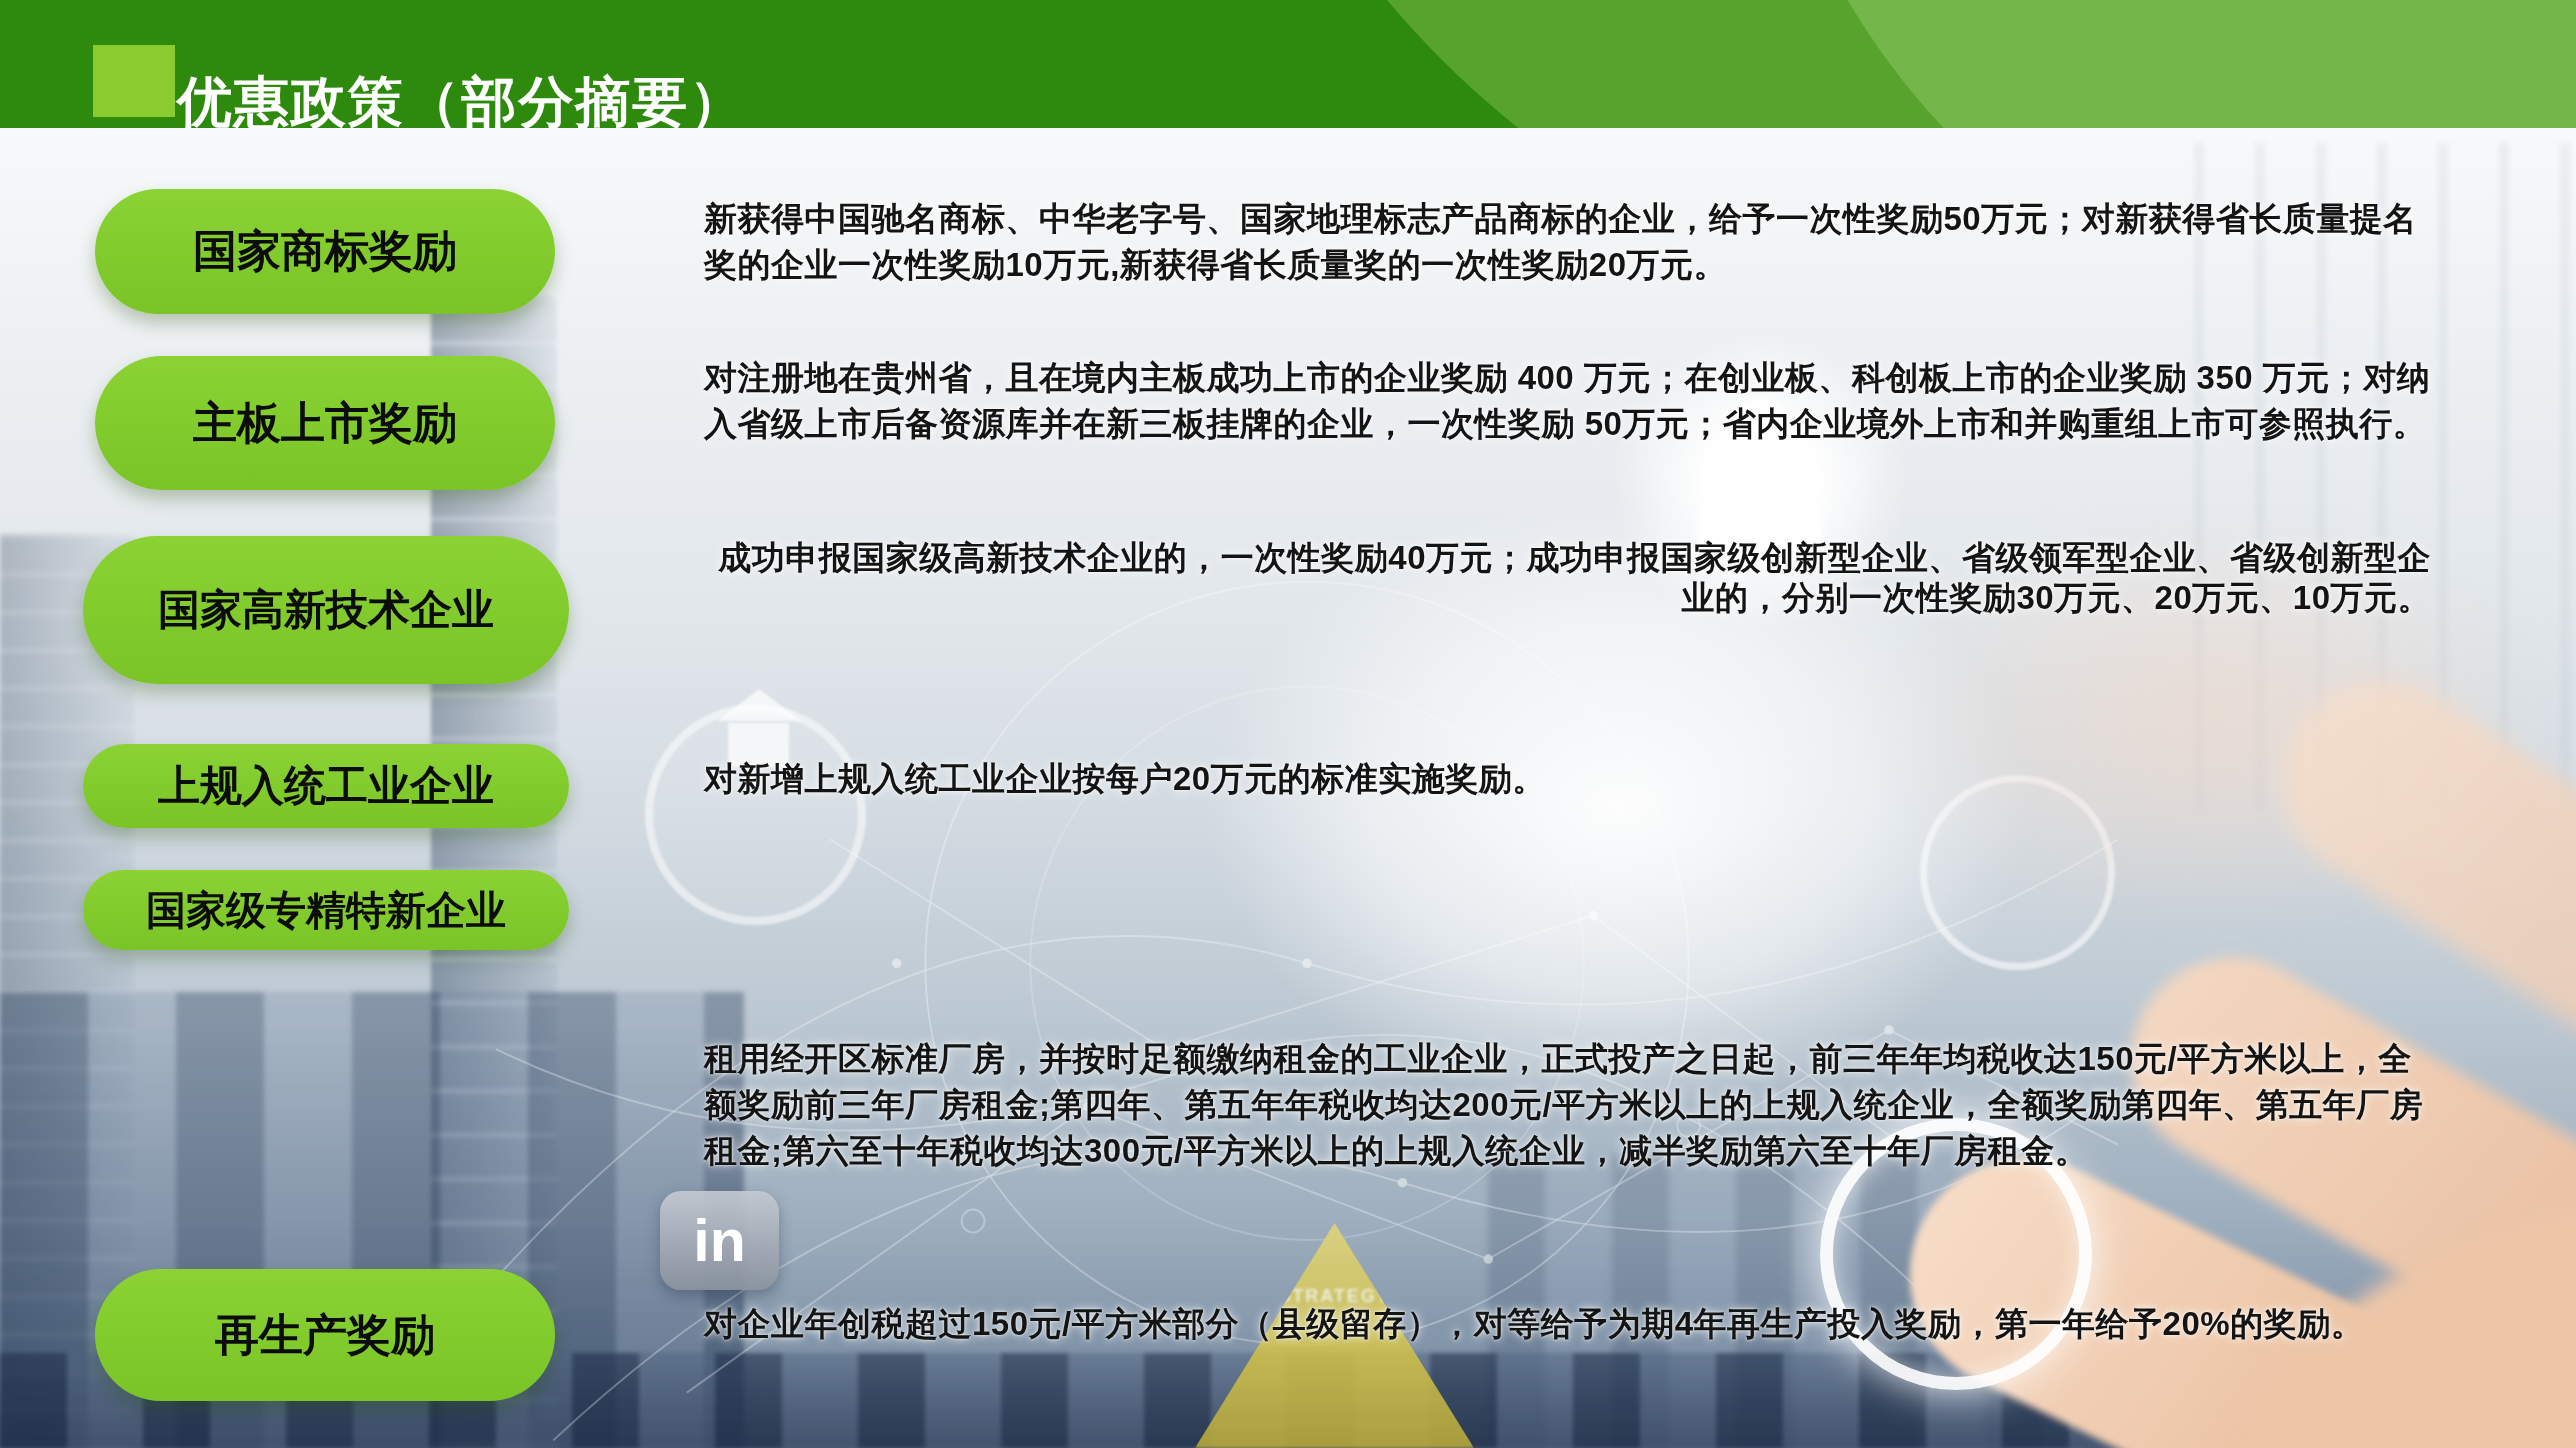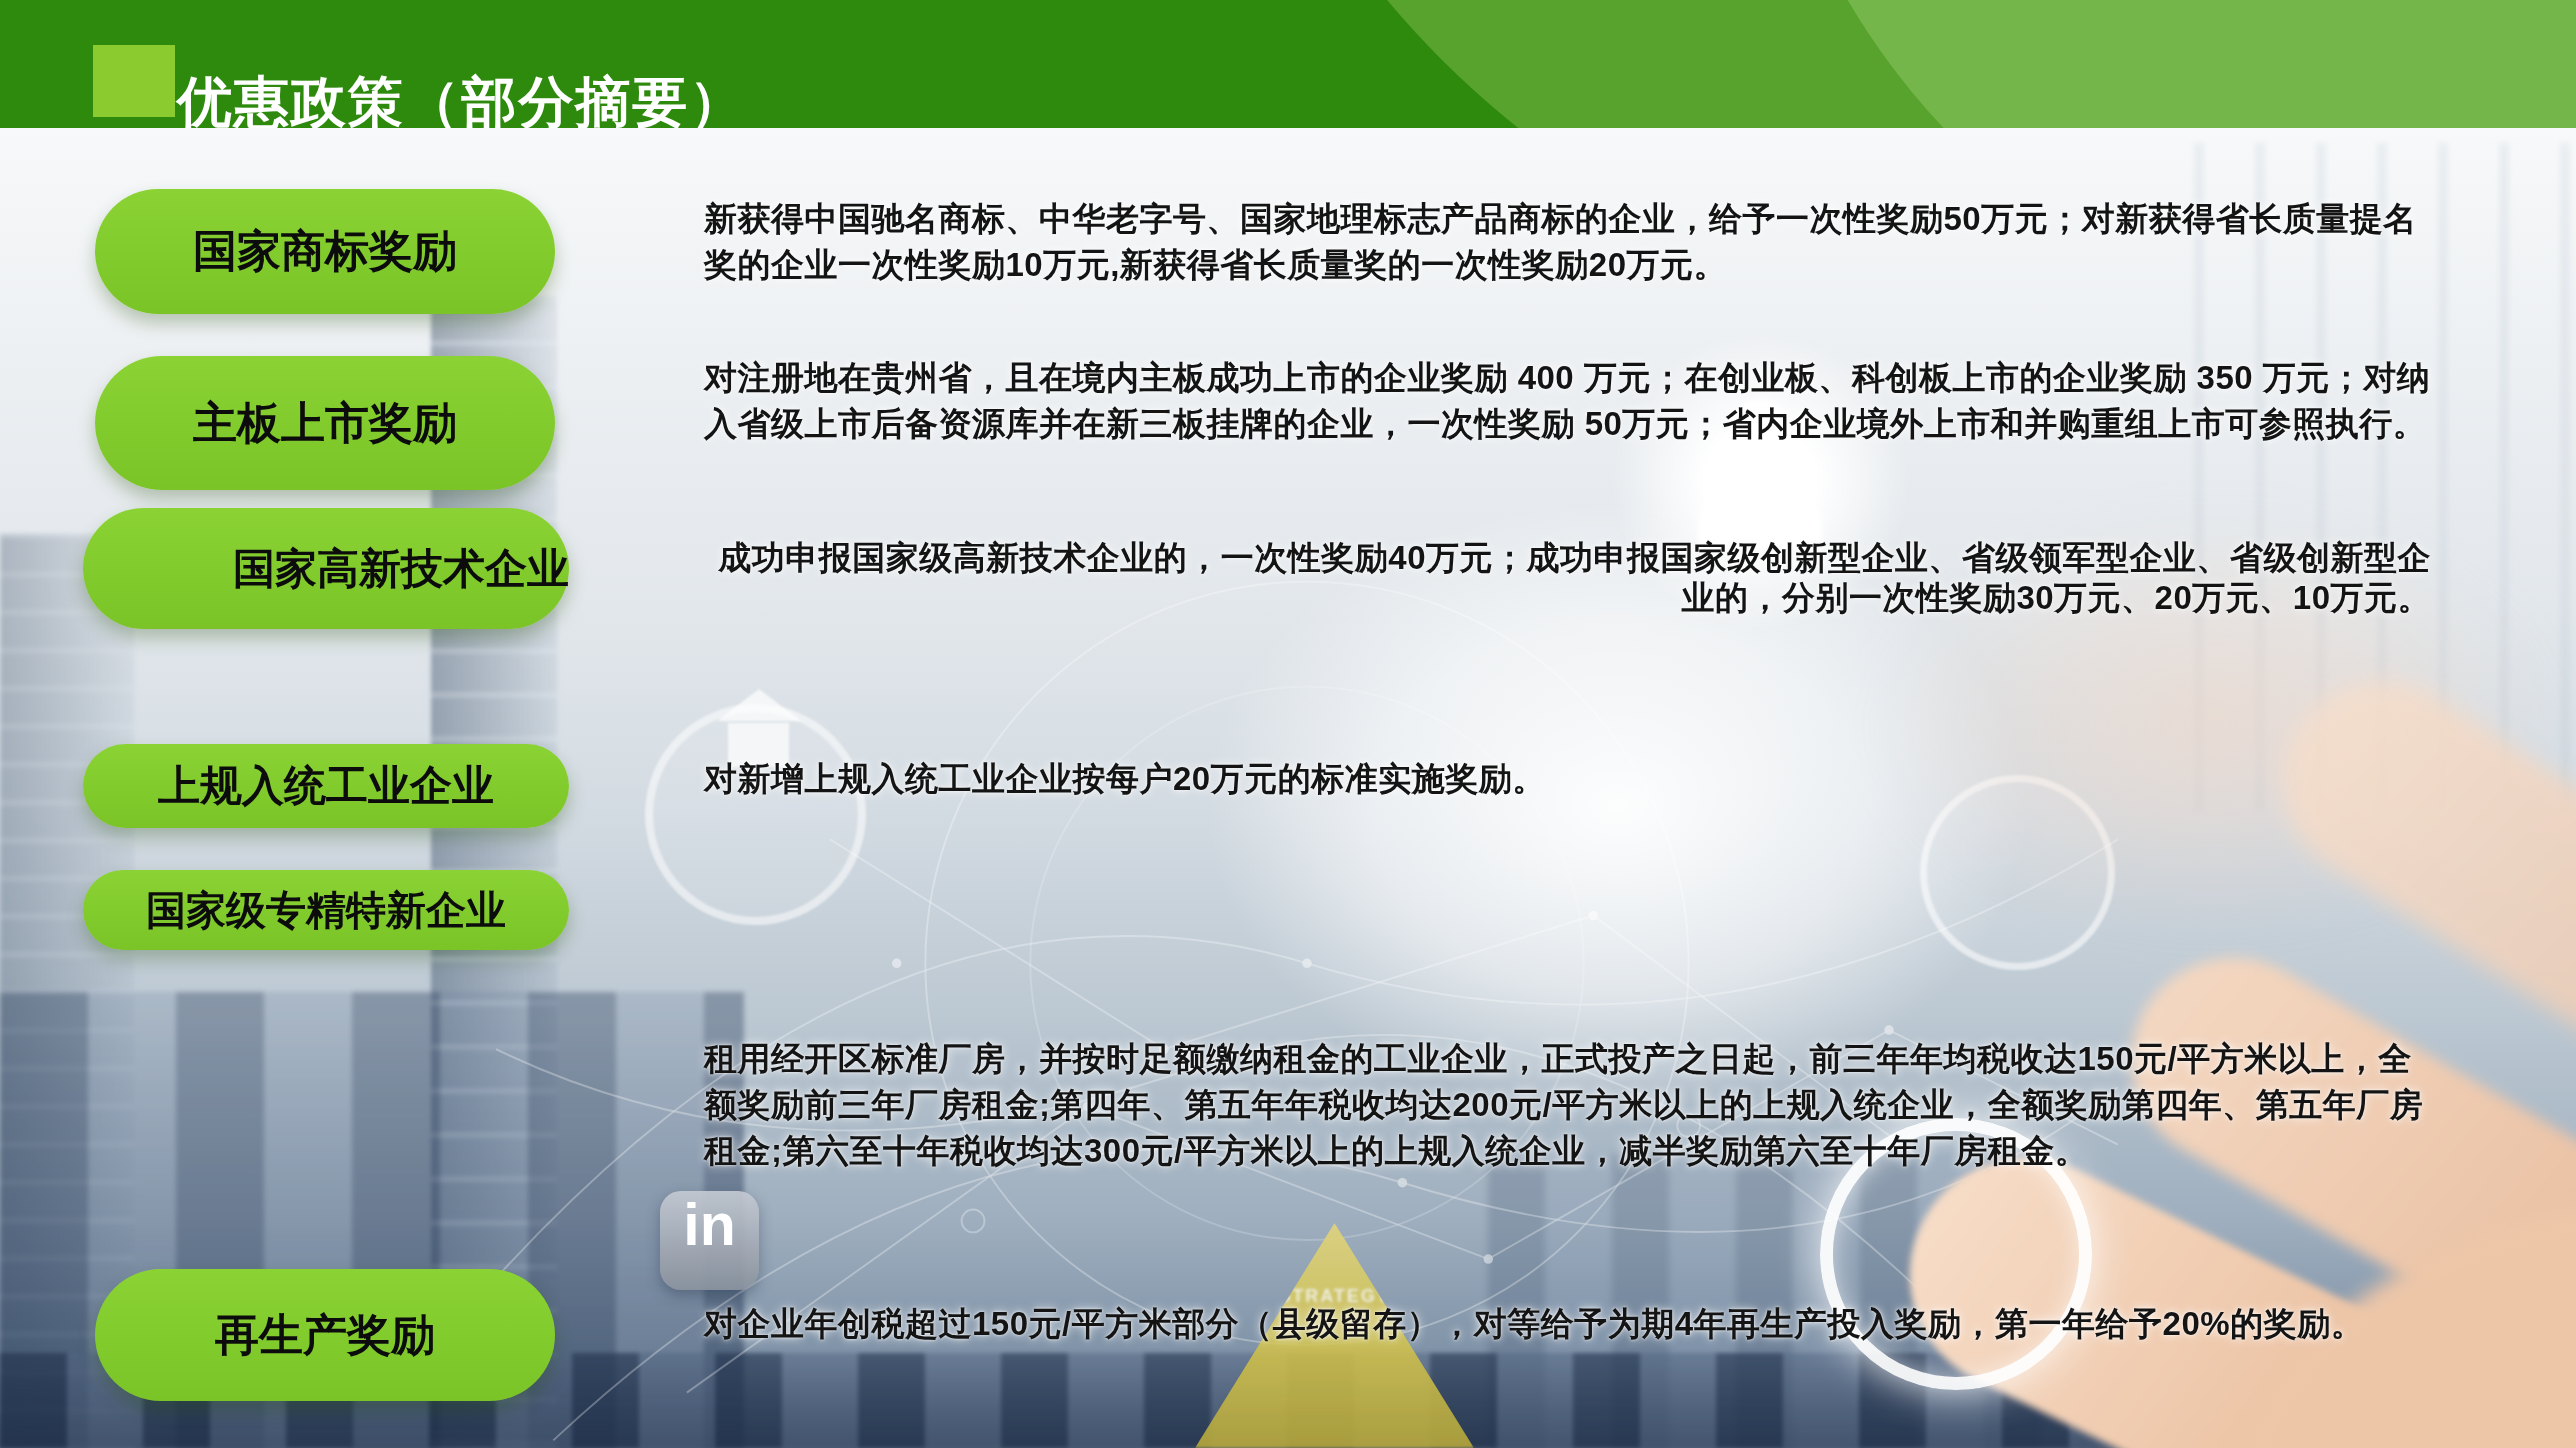--- a/index.html
+++ b/index.html
@@ -44,23 +44,23 @@
   .person-glow{position:absolute;inset:-38px;border-radius:50%;
     background:radial-gradient(circle,rgba(255,255,255,1) 25%,rgba(255,255,255,0) 70%);}
   .person-head{position:absolute;left:84px;top:32px;width:61px;height:61px;border-radius:50%;background:#fff;}
   .person-body{position:absolute;left:52px;top:103px;width:124px;height:80px;border-radius:62px 62px 9.5px 9.5px;background:#fff;}
   .ring{border-radius:50%;}
   .ring-a{left:645px;top:704px;width:205px;height:205px;border:8.6px solid rgba(255,255,255,.5);background:rgba(255,255,255,.1);filter:blur(1px);}
   .ring-b{left:1920px;top:775px;width:181px;height:181px;border:7.6px solid rgba(255,255,255,.55);background:rgba(255,255,255,.08);filter:blur(1px);}
   .house{left:717px;top:689px;width:84px;height:82px;opacity:.7;filter:blur(1px);}
   .house-roof{position:absolute;left:0;top:0;width:0;height:0;border-left:42px solid transparent;border-right:42px solid transparent;border-bottom:32px solid #ffffff;}
   .house-body{position:absolute;left:11.4px;top:34px;width:61px;height:44px;background:#ffffff;}
-  .linkedin{left:660px;top:1191px;width:99px;height:99px;border-radius:21px;
+  .linkedin{left:660px;top:1191px;width:119px;height:99px;border-radius:21px;
     background:linear-gradient(180deg,rgba(195,201,210,.92),rgba(138,146,157,.92));
-    box-shadow:0 5.7px 13.4px rgba(30,45,70,.35);display:flex;align-items:flex-start;justify-content:center;
+    box-shadow:0 5.7px 13.4px rgba(30,45,70,.35);display:flex;align-items:center;justify-content:center;
     color:#fff;font-weight:700;font-size:59px;filter:blur(0.6px);}
   .pyramid{left:1195px;top:1223px;width:279px;height:225px;
     clip-path:polygon(50% 0,100% 100%,0 100%);
     background:linear-gradient(180deg,#e0d47c 0%,#cfc04f 55%,#b5a73c 100%);
     opacity:.9;filter:blur(1.4px);display:flex;justify-content:center;}
   .pyramid-label{margin-top:63px;font-size:18px;letter-spacing:1.9px;color:rgba(255,255,255,.85);font-weight:700;}
   
   .hand-blur1{left:1870px;top:515px;width:687px;height:420px;border-radius:50%;
     background:radial-gradient(closest-side,rgba(244,216,198,.6),rgba(244,216,198,0));filter:blur(25px);}
   .finger-3{left:2290px;top:658px;width:611px;height:200px;border-radius:105px;
@@ -83,21 +83,21 @@
   .pill{position:absolute;display:flex;align-items:center;justify-content:center;z-index:8;
     background:linear-gradient(180deg,#8bd334,#7ac427);color:#0c0c0c;font-weight:700;
     border-radius:953px;box-shadow:0 9.5px 17px rgba(40,80,10,.28);}
   .ptext{position:absolute;left:704px;width:1727px;z-index:8;color:#141414;font-weight:700;
     font-size:33px;line-height:46px;letter-spacing:0.5px;
     text-shadow:0 0 9.5px rgba(255,255,255,.9),0 0 2.9px rgba(255,255,255,.85);}
   .p1{left:95px;top:189px;width:460px;height:125px;font-size:44px;}
   .t1{top:196px;}
   .p2{left:95px;top:356px;width:460px;height:134px;font-size:44px;}
   .t2{top:355px;}
-  .p3{left:83px;top:508px;width:486px;height:121px;font-size:42px;justify-content:flex-end;}
+  .p3{left:83px;top:536px;width:486px;height:148px;font-size:42px;}
   .t3{top:538px;line-height:40px;text-align:right;}
   .p4{left:83px;top:744px;width:486px;height:84px;font-size:42px;}
   .t4{top:756px;}
   .p5{left:83px;top:870px;width:486px;height:80px;font-size:40px;}
   .t5{top:883px;}
   .p6{left:95px;top:1043px;width:460px;height:134px;font-size:44px;}
   .t6{top:1036px;}
   .p7{left:95px;top:1269px;width:460px;height:132px;font-size:44px;}
   .t7{top:1301px;}
 </style>

